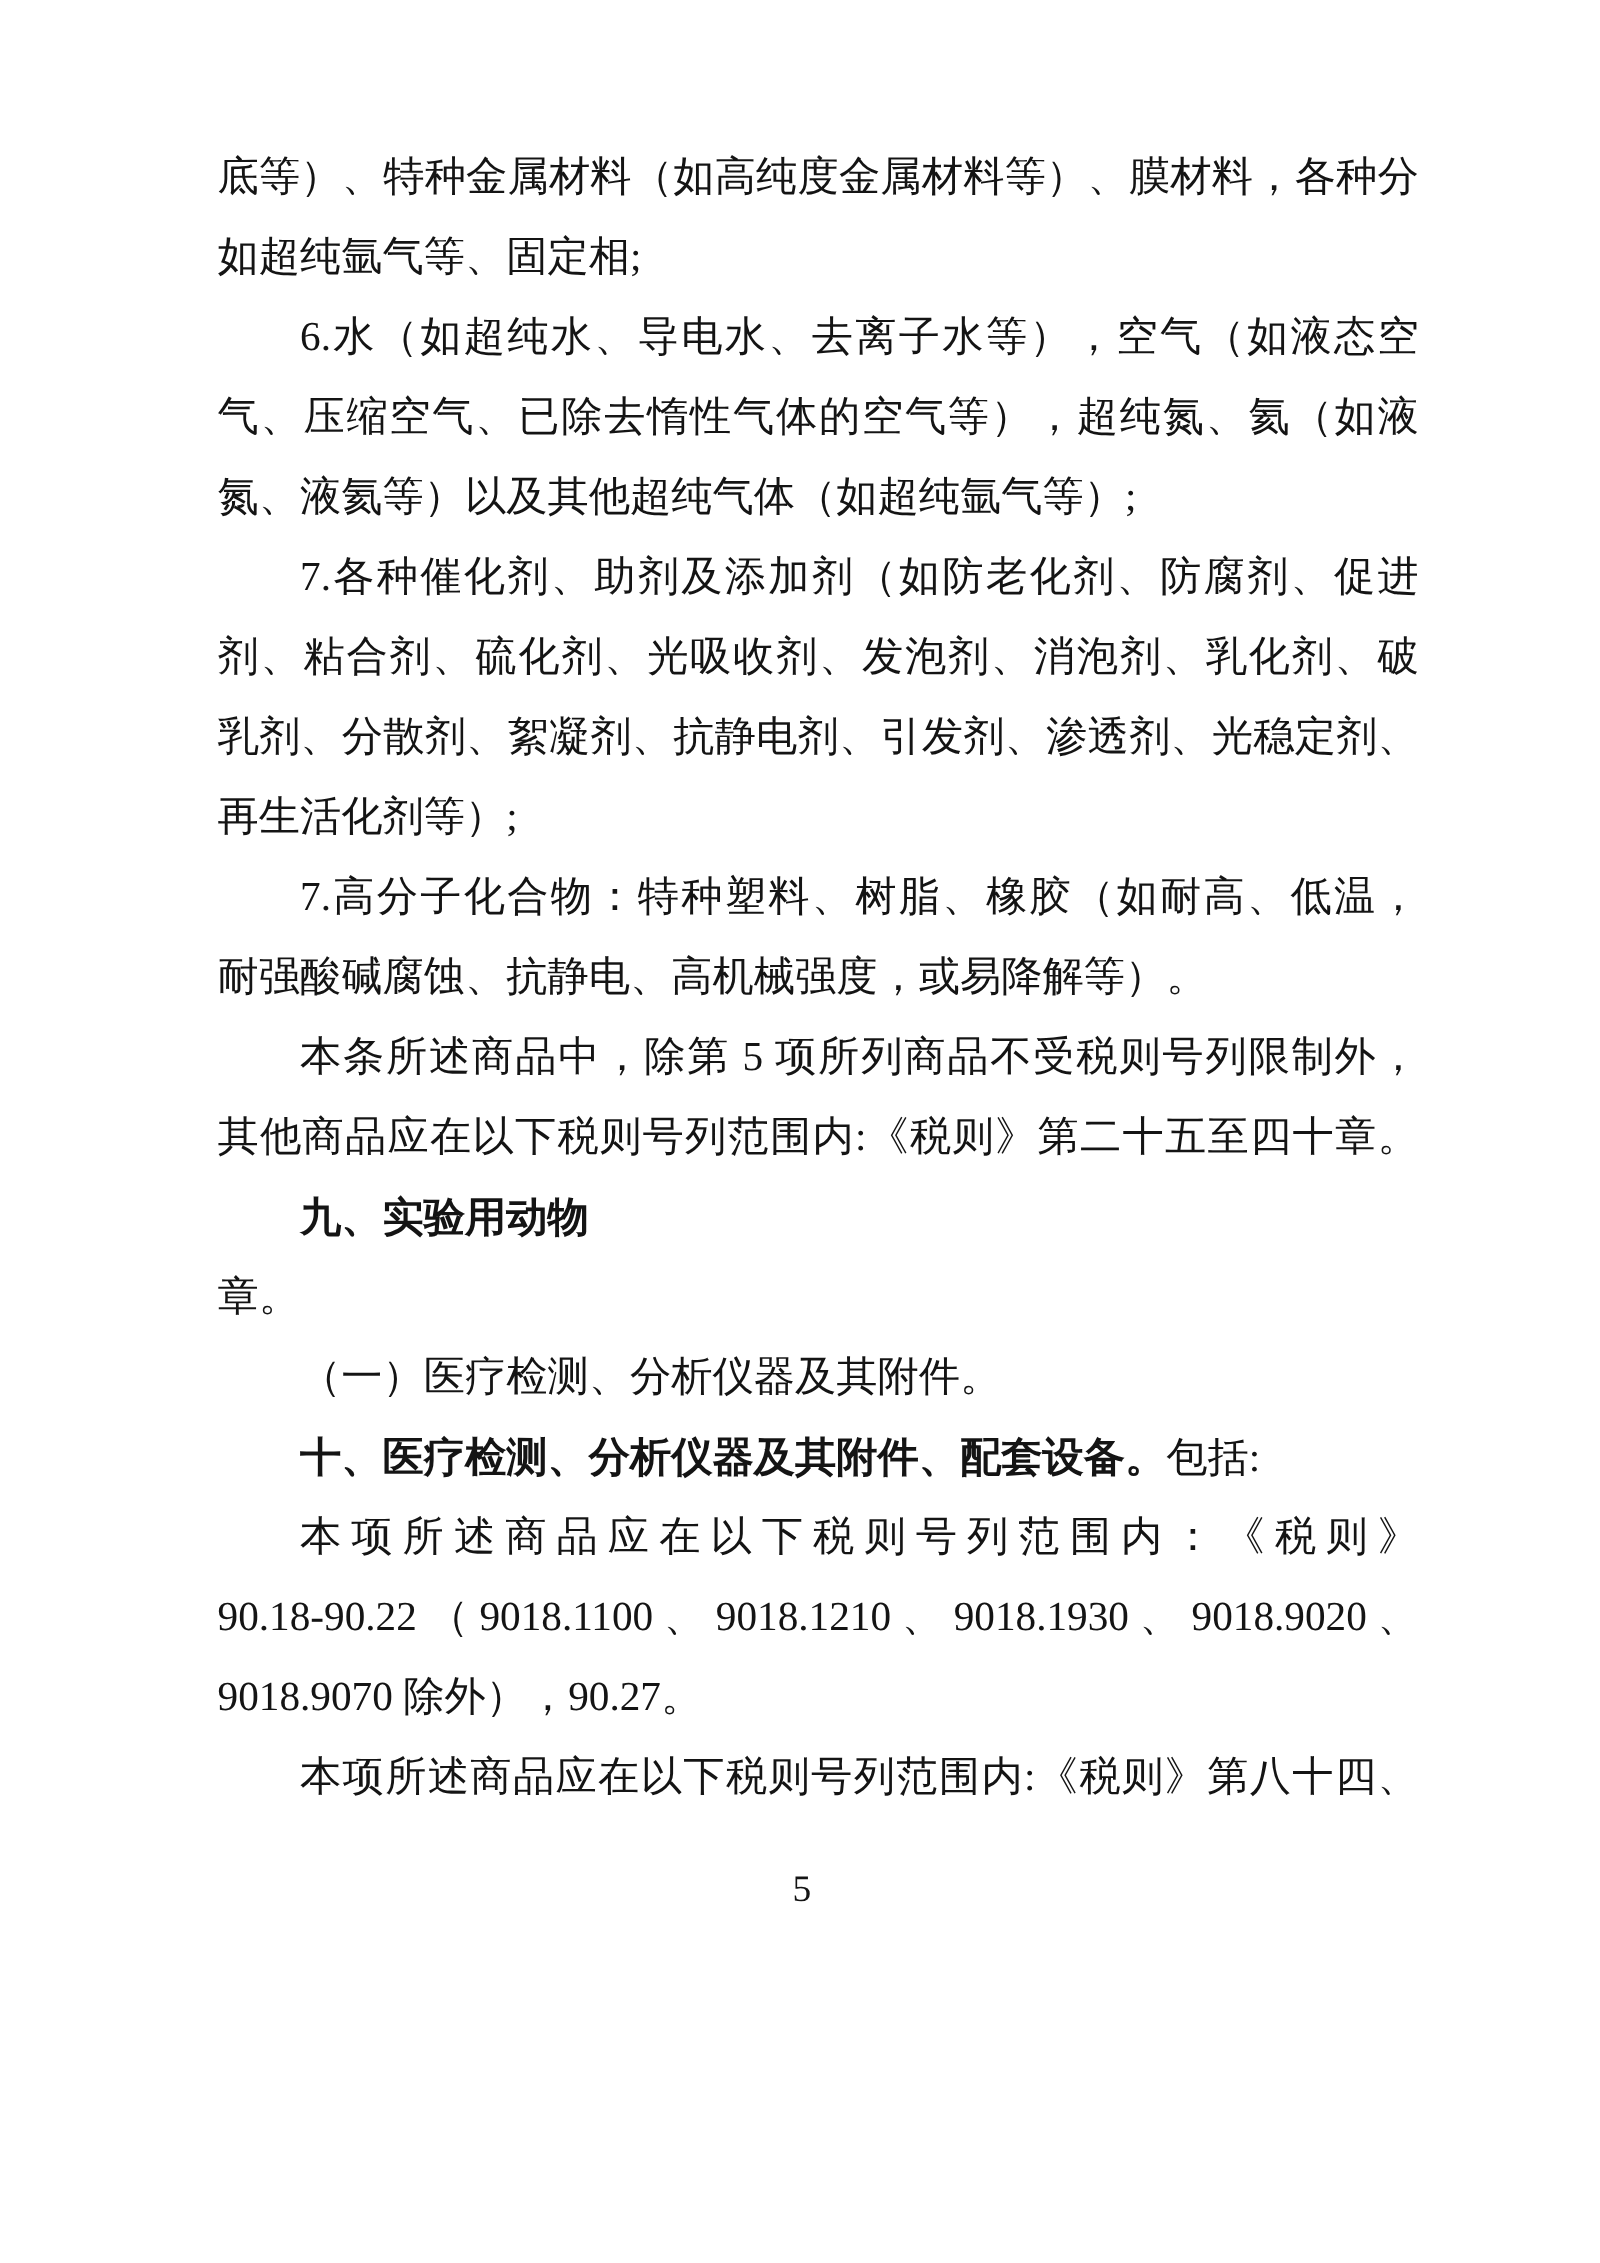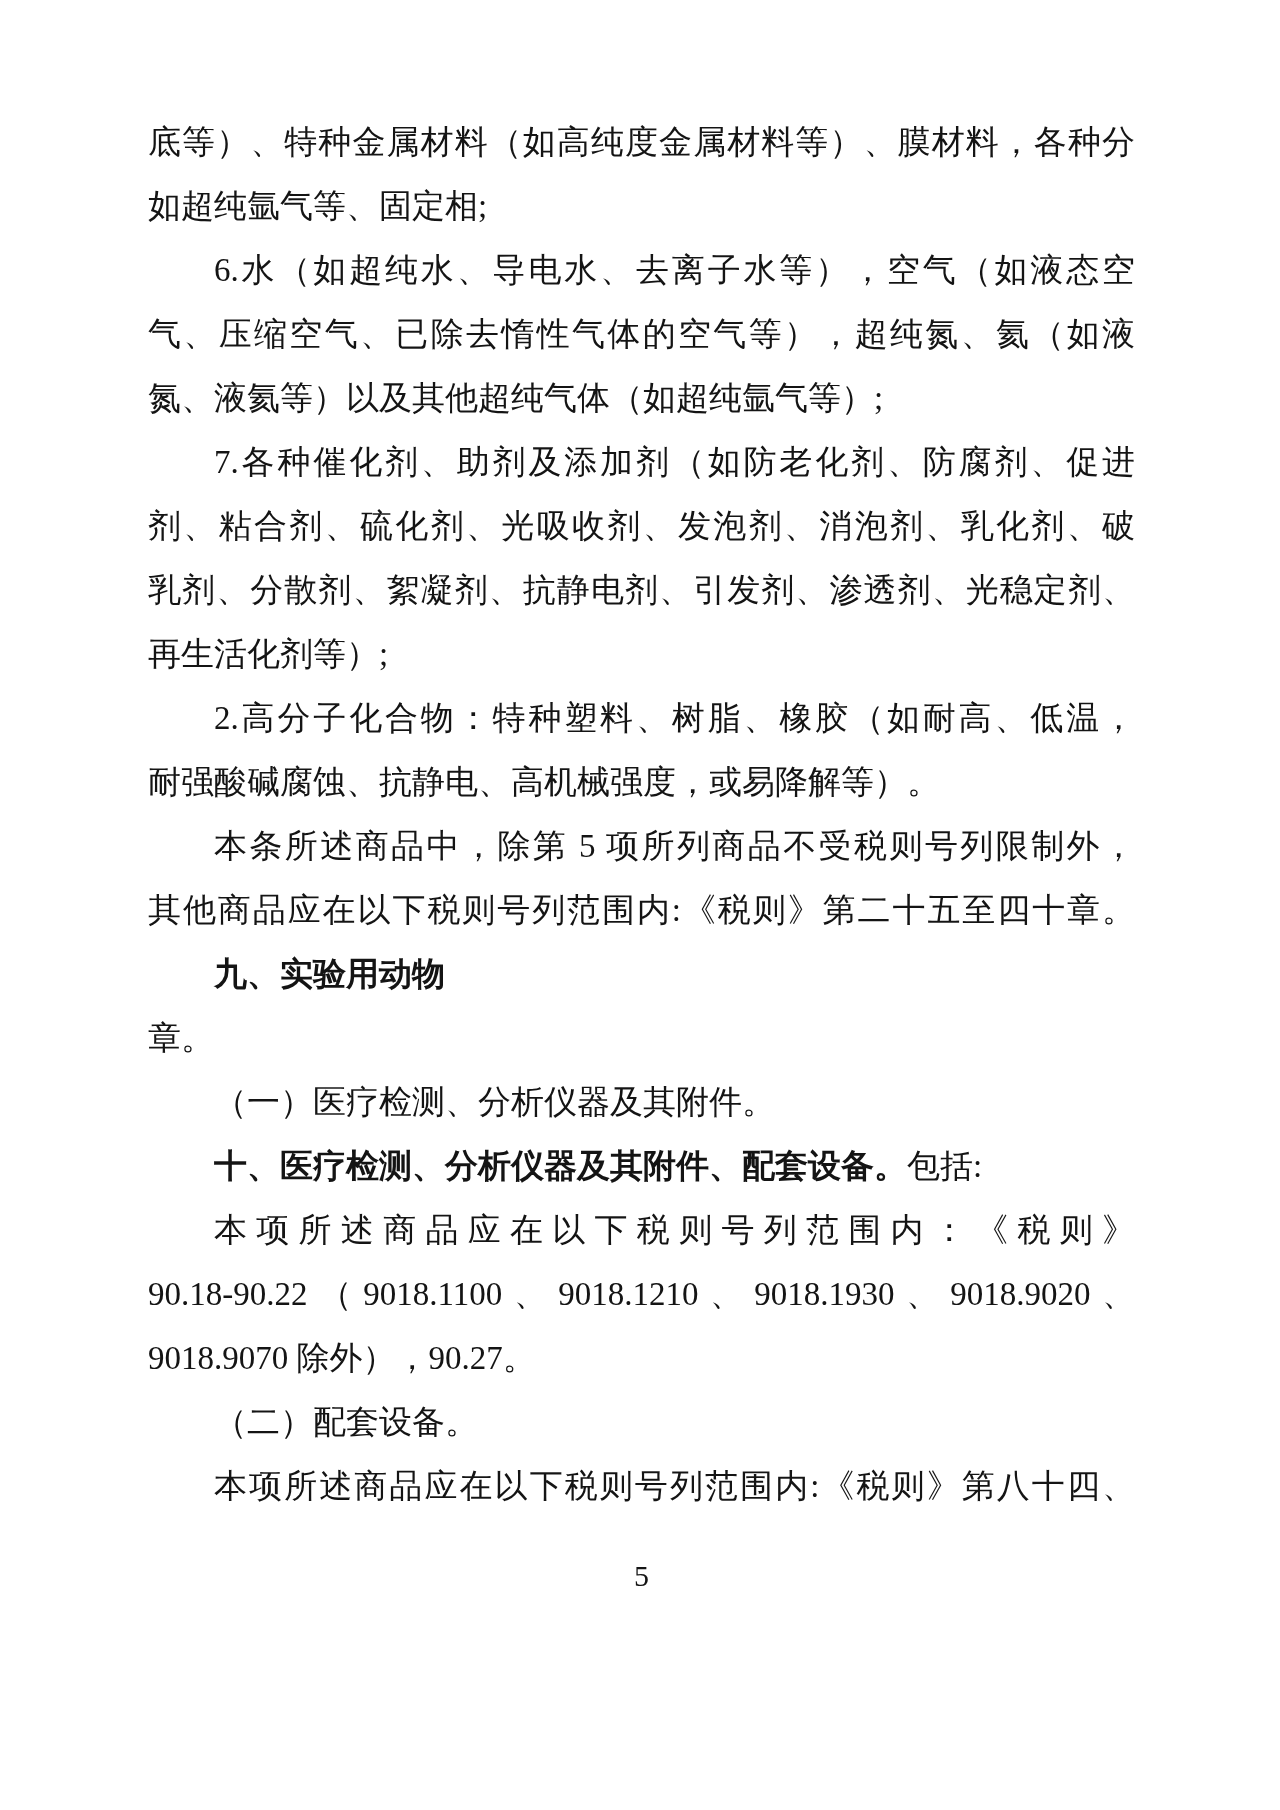--- a/index.html
+++ b/index.html
@@ -17,20 +17,21 @@
     padding: 110px 145px 0 148px;
     font-family: "Liberation Serif", serif;
     color: #141414;
     font-size: 33px;
     overflow: hidden;
   }
   .doc-body .line {
     height: 64px;
     line-height: 64px;
     text-align: left;
+    margin-left: 26px;
   }
   .doc-body .line.justify {
     text-align: justify;
     text-align-last: justify;
     text-justify: inter-character;
   }
   .doc-body .line.indent {
     padding-left: 66px;
   }
   .bold {
@@ -53,28 +54,27 @@
   <div class="doc-body" id="doc-body">
       <div class="line justify"><span>底等）、特种金属材料（如高纯度金属材料等）、膜材料，各种分</span></div>
       <div class="line"><span>如超纯氩气等、固定相;</span></div>
       <div class="line indent justify"><span>6.水（如超纯水、导电水、去离子水等），空气（如液态空</span></div>
       <div class="line justify"><span>气、压缩空气、已除去惰性气体的空气等），超纯氮、氦（如液</span></div>
       <div class="line"><span>氮、液氦等）以及其他超纯气体（如超纯氩气等）;</span></div>
       <div class="line indent justify"><span>7.各种催化剂、助剂及添加剂（如防老化剂、防腐剂、促进</span></div>
       <div class="line justify"><span>剂、粘合剂、硫化剂、光吸收剂、发泡剂、消泡剂、乳化剂、破</span></div>
       <div class="line justify"><span>乳剂、分散剂、絮凝剂、抗静电剂、引发剂、渗透剂、光稳定剂、</span></div>
       <div class="line"><span>再生活化剂等）;</span></div>
-      <div class="line indent justify"><span>2.高分子化合物：特种塑料、树脂、橡胶（如耐高、低温，</span></div>
+      <div class="line indent justify"><span>7.高分子化合物：特种塑料、树脂、橡胶（如耐高、低温，</span></div>
       <div class="line"><span>耐强酸碱腐蚀、抗静电、高机械强度，或易降解等）。</span></div>
       <div class="line indent justify"><span>本条所述商品中，除第 5 项所列商品不受税则号列限制外，</span></div>
       <div class="line justify"><span>其他商品应在以下税则号列范围内:《税则》第二十五至四十章。</span></div>
       <div class="line indent"><span class="bold">九、实验用动物</span></div>
       <div class="line"><span>章。</span></div>
       <div class="line indent"><span>（一）医疗检测、分析仪器及其附件。</span></div>
       <div class="line indent"><span class="bold">十、医疗检测、分析仪器及其附件、配套设备。</span><span>包括:</span></div>
       <div class="line indent justify"><span>本项所述商品应在以下税则号列范围内：《税则》</span></div>
       <div class="line justify"><span>90.18-90.22（9018.1100、9018.1210、9018.1930、9018.9020、</span></div>
       <div class="line"><span>9018.9070 除外），90.27。</span></div>
-      <div class="line indent"><span>（二）配套设备。</span></div>
       <div class="line indent justify"><span>本项所述商品应在以下税则号列范围内:《税则》第八十四、</span></div>
     </div>
   <div class="page-number">5</div>
 </div>
 
 </body></html>

